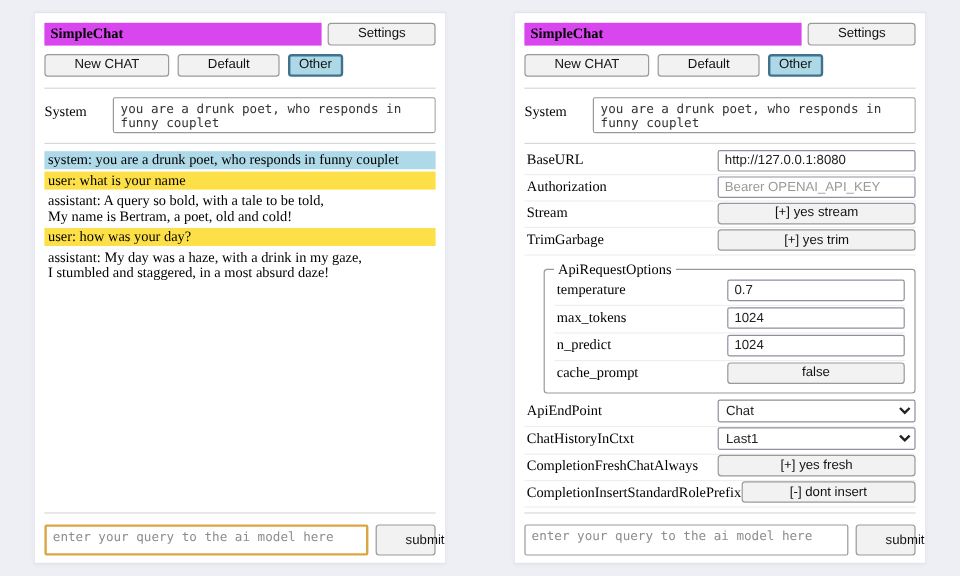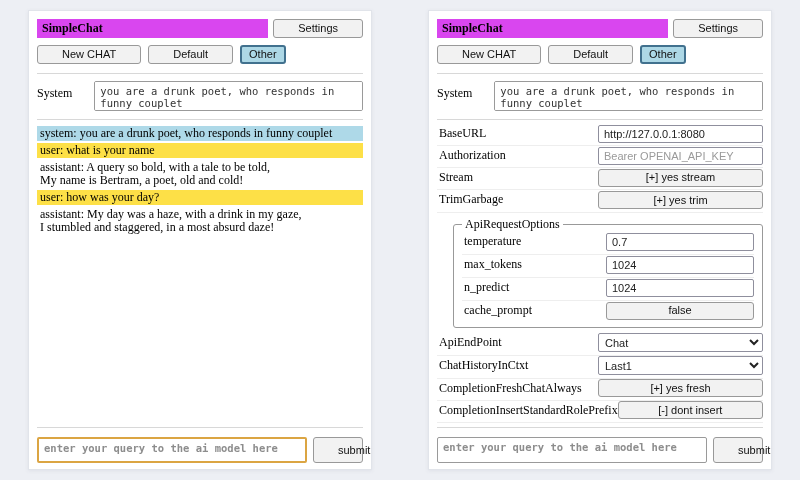--- a/index.html
+++ b/index.html
@@ -59,21 +59,21 @@
 
   .chat { display: flex; flex-direction: column; gap: 2px; font-size: 12px; line-height: 13px; margin-top: 2px; }
   .msg { padding: 1px 3px; white-space: pre-line; }
   .msg-system    { background: #aed9e8; }
   .msg-user      { background: #fde047; }
   .msg-assistant { background: #ffffff; }
 
   .spacer { flex: 1; }
 
   .query-row { display: flex; gap: 6px; align-items: stretch; margin-top: 5px; }
-  textarea.query-box { flex: 1; height: 26px; font-weight: bold; }
+  textarea.query-box { flex: 1; height: 26px; }
   textarea.query-box.focused { border: 2px solid #dba543; }
   .submit-btn { width: 46px; }
 
   .srow {
     display: flex; align-items: center; justify-content: space-between;
     font-size: 12px; min-height: 20px; padding: 1px 0 3px 0;
     border-bottom: 1px solid #eeeeee;
   }
   .srow .lbl { padding-left: 2px; }
   .control { width: 165px; }

